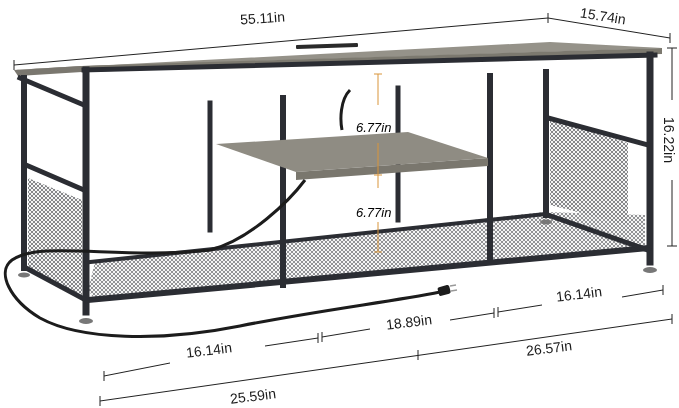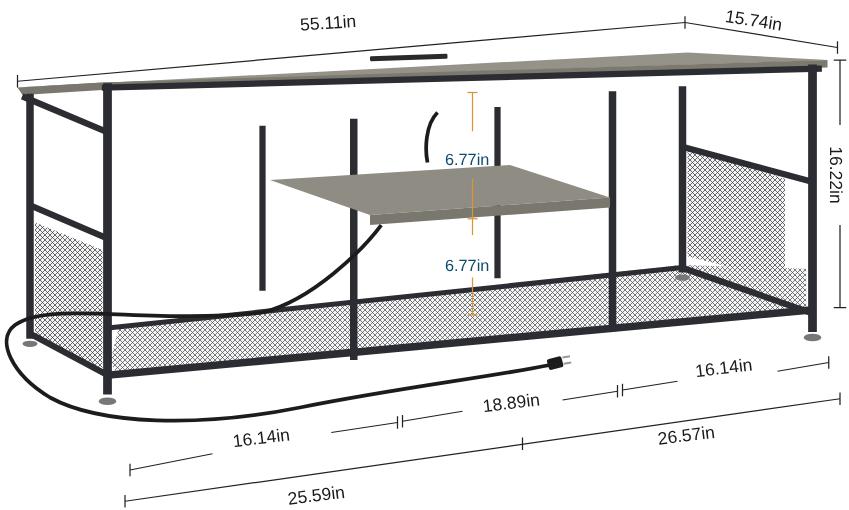--- a/index.html
+++ b/index.html
@@ -1,19 +1,19 @@
 <!DOCTYPE html>
 <html><head>
 <meta charset="utf-8">
 <style>
   html, body { margin: 0; padding: 0; background: #ffffff; }
   body { width: 679px; height: 408px; overflow: hidden; position: relative; font-family: "Liberation Sans", sans-serif; }
   #stage { position: absolute; left: 0; top: 0; width: 679px; height: 408px; }
   .dim-label { position: absolute; font-family: "Liberation Sans", sans-serif; font-size: 14px; color: #1a1a1a; white-space: nowrap; transform-origin: center center; }
-  .dim-label.orange { color: #0c4a6e; font-size: 13px; font-weight: normal; }
+  .dim-label.orange { color: #000000; font-size: 13px; font-weight: normal; font-style: italic; }
 </style>
 </head>
 <body>
 
 <div id="stage">
   <svg width="679" height="408" viewBox="0 0 679 408" xmlns="http://www.w3.org/2000/svg">
     <defs>
       <pattern id="meshPat" width="4" height="4" patternUnits="userSpaceOnUse">
         <rect width="4" height="4" fill="#f4f4f4"></rect>
         <path d="M0 0 L4 4 M4 0 L0 4" stroke="#3a3c42" stroke-width="0.6"></path>

